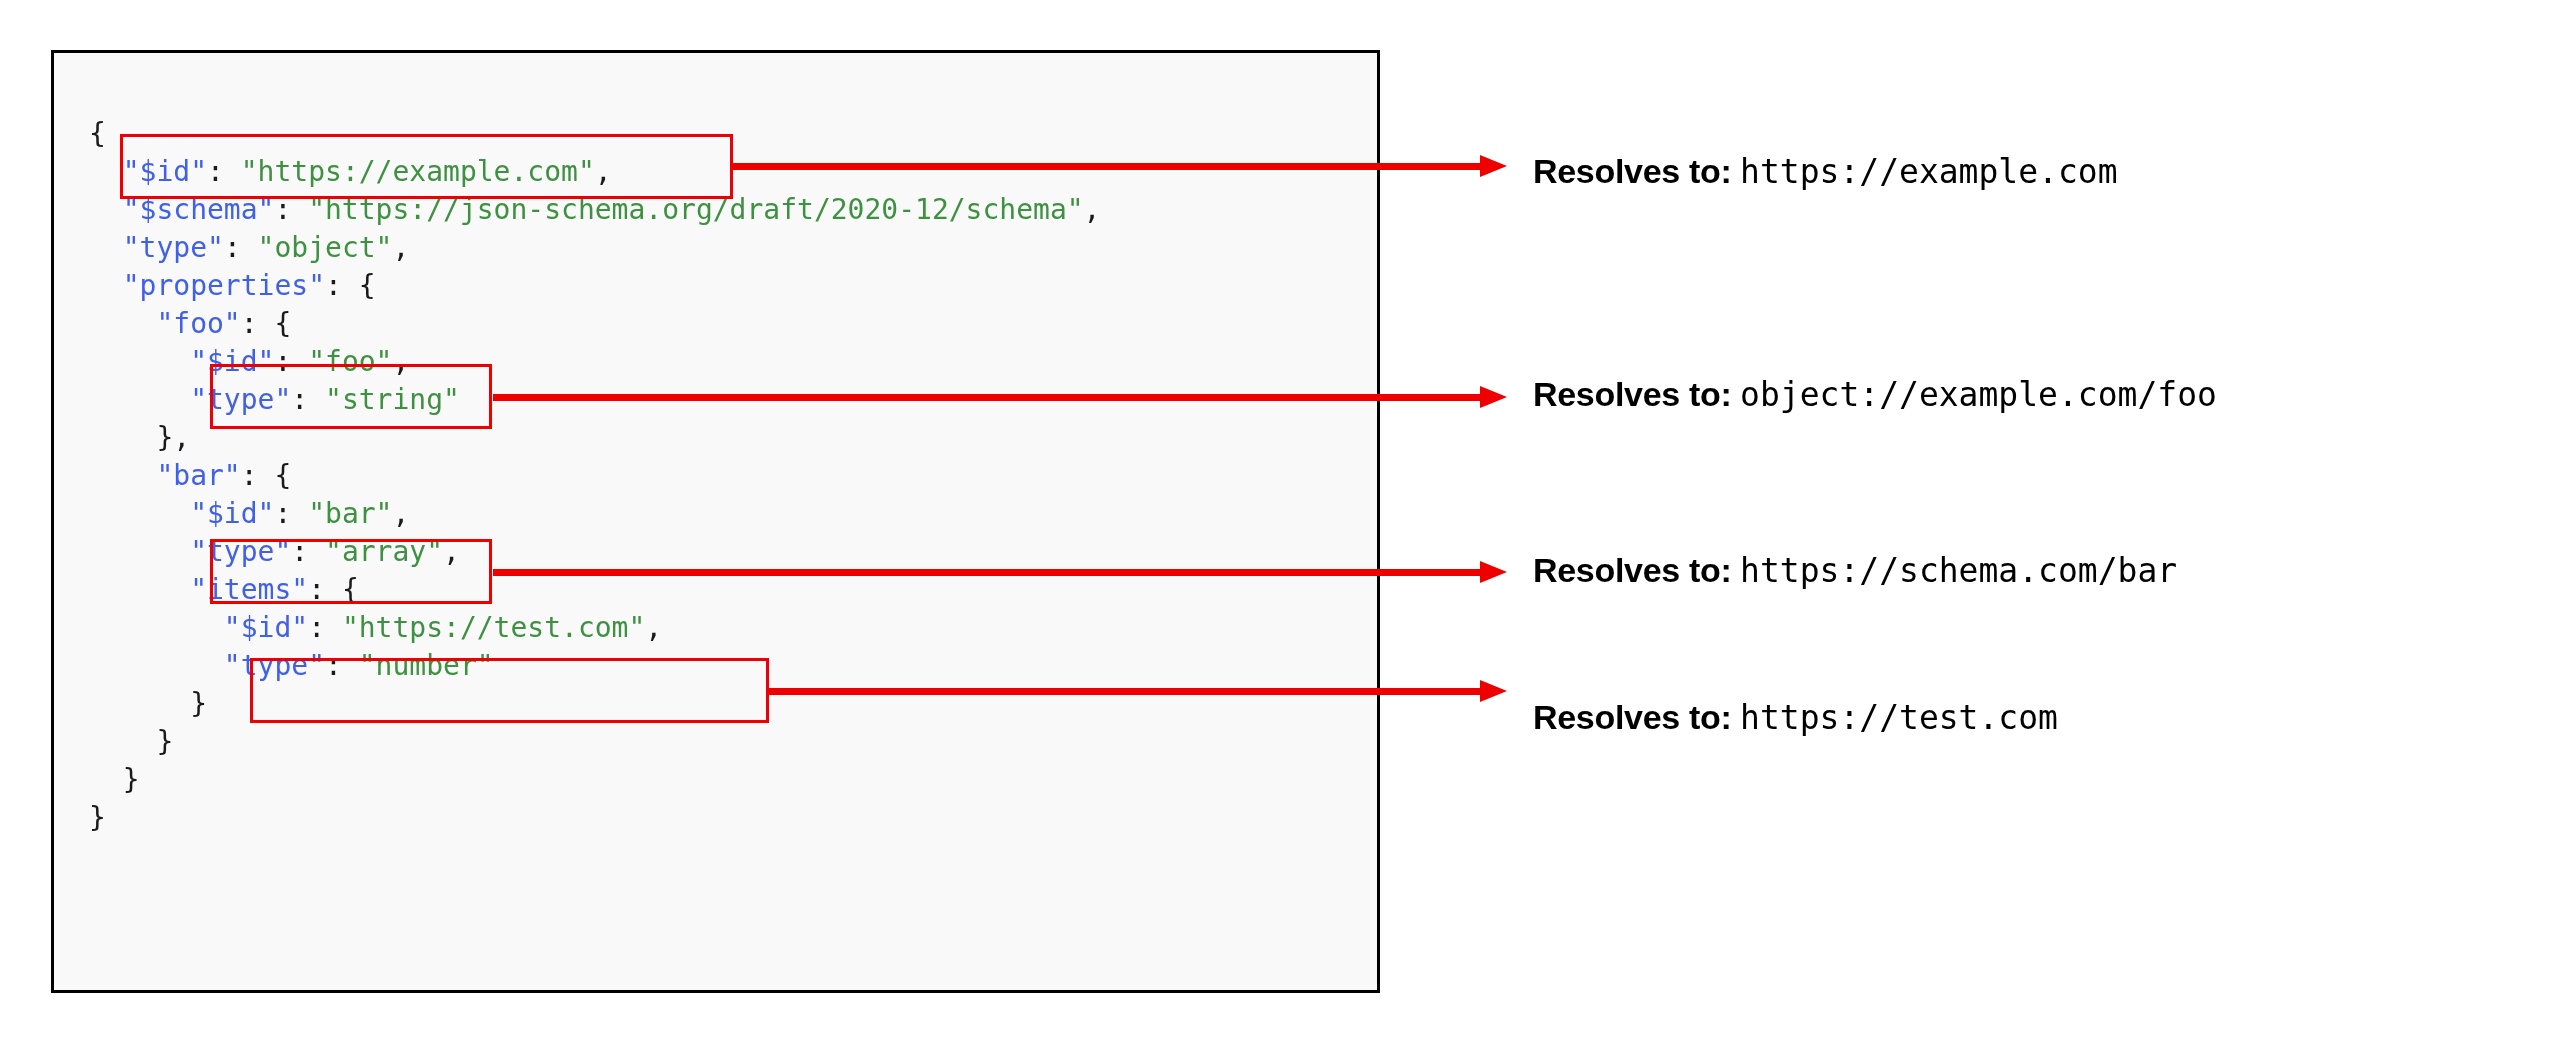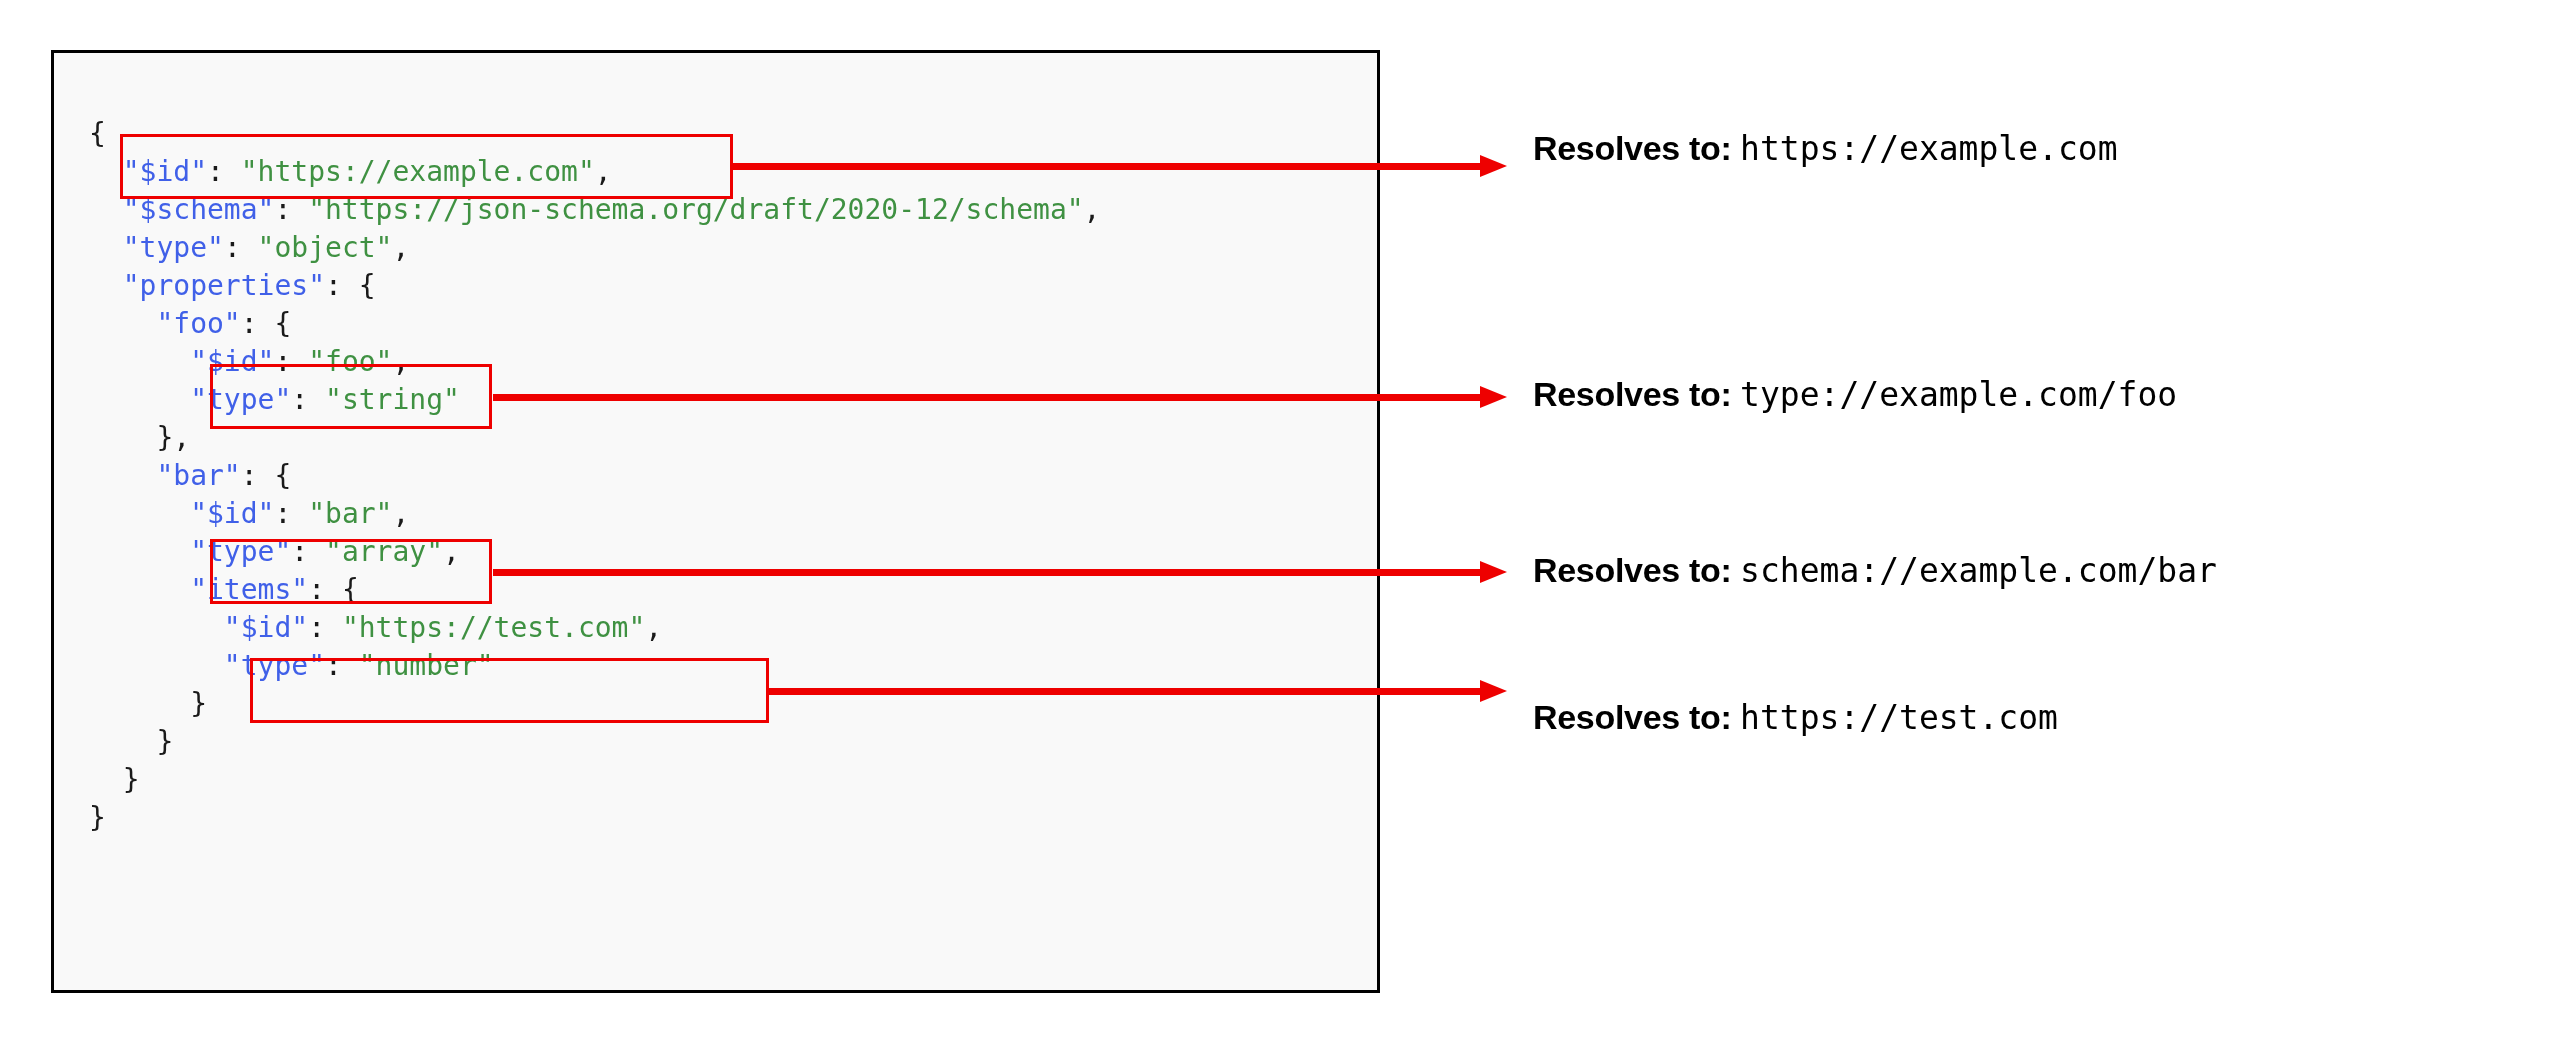--- a/index.html
+++ b/index.html
@@ -127,20 +127,20 @@
         <div class="shaft" style="width: 988px;"></div>
         <div class="head" style="left: 987px;"></div>
       </div>
       <div class="arrow" style="left: 769px; top: 680px; width: 738px;">
         <div class="shaft" style="width: 712px;"></div>
         <div class="head" style="left: 711px;"></div>
       </div>
     </div>
 
   <div id="resolve-layer">
-      <div class="resolve-row" style="left: 1533px; top: 131px;"><span class="resolve-label">Resolves to:</span><span class="resolve-url">https://example.com</span></div>
-      <div class="resolve-row" style="left: 1533px; top: 377px;"><span class="resolve-label">Resolves to:</span><span class="resolve-url">type://example.com/foo</span></div>
-      <div class="resolve-row" style="left: 1533px; top: 553px;"><span class="resolve-label">Resolves to:</span><span class="resolve-url">schema://example.com/bar</span></div>
+      <div class="resolve-row" style="left: 1533px; top: 154px;"><span class="resolve-label">Resolves to:</span><span class="resolve-url">https://example.com</span></div>
+      <div class="resolve-row" style="left: 1533px; top: 377px;"><span class="resolve-label">Resolves to:</span><span class="resolve-url">object://example.com/foo</span></div>
+      <div class="resolve-row" style="left: 1533px; top: 553px;"><span class="resolve-label">Resolves to:</span><span class="resolve-url">https://schema.com/bar</span></div>
       <div class="resolve-row" style="left: 1533px; top: 700px;"><span class="resolve-label">Resolves to:</span><span class="resolve-url">https://test.com</span></div>
     </div>
 
 </div>
 
 
 </body></html>

